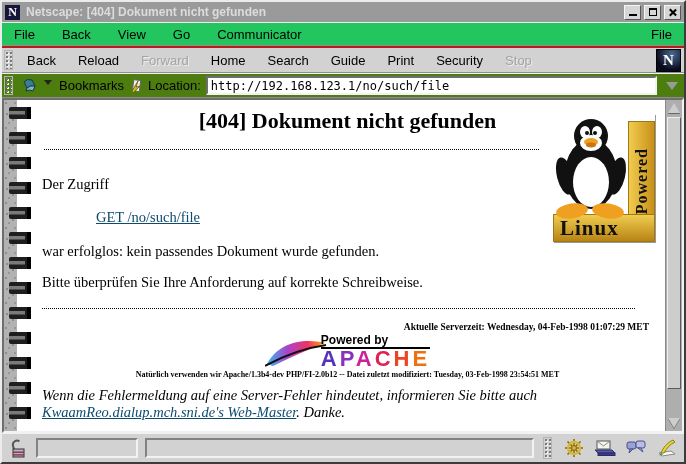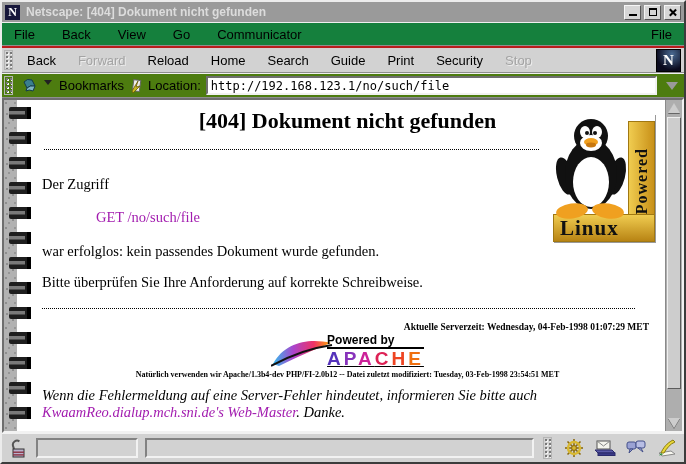--- a/index.html
+++ b/index.html
@@ -17,21 +17,21 @@
   .title-text{color:#dcdcdc;font-weight:bold;font-size:12px;flex:1;white-space:nowrap;overflow:hidden;}
   .winbtn{width:17px;height:15px;background:#d6d6d6;border:1px solid;border-color:#f6f6f6 #565656 #565656 #f6f6f6;
     display:flex;align-items:center;justify-content:center;margin-left:3px;position:relative;}
   .gl-min{width:8px;height:7px;border-bottom:2px solid #000;}
   .gl-max{width:8px;height:8px;border:1px solid #000;border-top-width:2px;}
   .gl-close{width:9px;height:9px;position:relative;}
   .gl-close::before,.gl-close::after{content:"";position:absolute;left:4px;top:0;width:1.6px;height:9px;background:#000;}
   .gl-close::before{transform:rotate(45deg);}
   .gl-close::after{transform:rotate(-45deg);}
   
-  .menubar{height:24px;background:#15803d;border-top:1px solid #f0f0f0;border-bottom:1px solid #8e8e8e;
+  .menubar{height:24px;background:#22c55e;border-top:1px solid #f0f0f0;border-bottom:1px solid #8e8e8e;
     display:flex;align-items:center;padding:0 12px;gap:27px;font-size:13px;flex:0 0 auto;}
   .menu-item{cursor:default;}
   .menu-help{margin-left:auto;}
   
   .toolbar{height:27px;background:#d2d2d2;border-top:2px solid #b91c1c;border-bottom:1px solid #8e8e8e;
     display:flex;align-items:center;padding:0 3px 0 0;flex:0 0 auto;}
   .grip{width:9px;align-self:stretch;margin:2px 3px 2px 2px;flex:0 0 auto;
     background-image:radial-gradient(circle,#787878 1px,transparent 1.3px),radial-gradient(circle,#f4f4f4 1px,transparent 1.3px);
     background-size:4px 4px;background-position:0 0,1px 1px;border:1px solid #b4b4b4;}
   .tb-btn{padding:3px 11px;font-size:13px;white-space:nowrap;}
@@ -66,27 +66,27 @@
   .page p{margin:0;font-size:14.5px;line-height:17px;}
   h1.doc-heading{margin:4px 0 0 0;text-align:center;font-size:22px;line-height:26px;font-family:"Liberation Serif",serif;}
   .dotted-hr{border:none;border-top:1.5px dotted #000;height:0;margin:0;}
   .hr1{margin-top:15px;width:81%;margin-left:2px;}
   .hr2{margin-top:17px;width:97%;}
   .p-intro{margin-top:26px !important;}
   .p-request{margin-top:16px !important;margin-left:54px !important;}
   .p-result{margin-top:17px !important;}
   .p-check{margin-top:14px !important;}
   .p-suggest{margin-top:14px !important;}
-  a.doclink{color:#a21caf;cursor:pointer;}
+  a.doclink{color:#0c4a6e;text-decoration:underline;cursor:pointer;}
   .server-time{margin-top:13px;text-align:right;font-size:9.5px;font-weight:bold;line-height:11px;padding-right:4px;}
   .apache-logo{display:flex;justify-content:center;align-items:center;margin-top:1px;height:34px;}
   .feather{width:62px;height:30px;margin-top:3px;flex:0 0 auto;}
   .apache-words{display:flex;flex-direction:column;margin-left:-6px;}
   .powered-by{font-size:12px;font-weight:bold;font-family:"Liberation Sans",sans-serif;border-bottom:2.5px solid #000;padding:0 14px 0 0;line-height:13px;}
-  .apache-name{font-family:"Liberation Sans",sans-serif;font-weight:bold;font-size:19px;line-height:19px;letter-spacing:3px;text-decoration:underline;}
+  .apache-name{font-family:"Liberation Sans",sans-serif;font-weight:bold;font-size:22px;line-height:19px;letter-spacing:3px;}
   .modified-line{text-align:center;font-size:8px;font-weight:bold;line-height:10px;margin-top:2px;font-family:"Liberation Serif",serif;}
   .footer-note{margin-top:7px !important;font-style:italic;font-size:13.5px;line-height:16px;max-width:608px;}
   
   .linux-logo{position:absolute;top:14px;right:27px;width:102px;height:128px;z-index:1;background:#fff;box-shadow:1px 1px 0 #999;}
   .lx-vert{position:absolute;right:0;top:7px;bottom:0;width:27px;background:linear-gradient(to right,#f0cc50,#c89018);border:1px solid #a07812;
     display:flex;align-items:center;justify-content:center;}
   .lx-vert span{writing-mode:vertical-rl;transform:rotate(180deg);font:bold 16px "Liberation Serif",serif;color:#111;letter-spacing:1px;}
   .lx-horiz{position:absolute;left:0;right:0;bottom:0;height:28px;background:linear-gradient(#f0cc50,#b88414);border:1px solid #a07812;
     display:flex;align-items:center;}
   .lx-horiz span{font:bold 21px "Liberation Serif",serif;color:#111;padding-left:6px;letter-spacing:1px;}
@@ -123,22 +123,22 @@
     <span class="menu-item">Back</span>
     <span class="menu-item">View</span>
     <span class="menu-item">Go</span>
     <span class="menu-item">Communicator</span>
     <span class="menu-item menu-help">File</span>
   </div>
 
   <div class="toolbar">
     <div class="grip"></div>
     <span class="tb-btn">Back</span>
+    <span class="tb-btn">Reload</span>
     <span class="tb-btn disabled">Forward</span>
-    <span class="tb-btn">Reload</span>
     <span class="tb-btn">Home</span>
     <span class="tb-btn">Search</span>
     <span class="tb-btn">Guide</span>
     <span class="tb-btn">Print</span>
     <span class="tb-btn">Security</span>
     <span class="tb-btn disabled">Stop</span>
     <div class="tb-logo">N</div>
   </div>
 
   <div class="locationbar">

